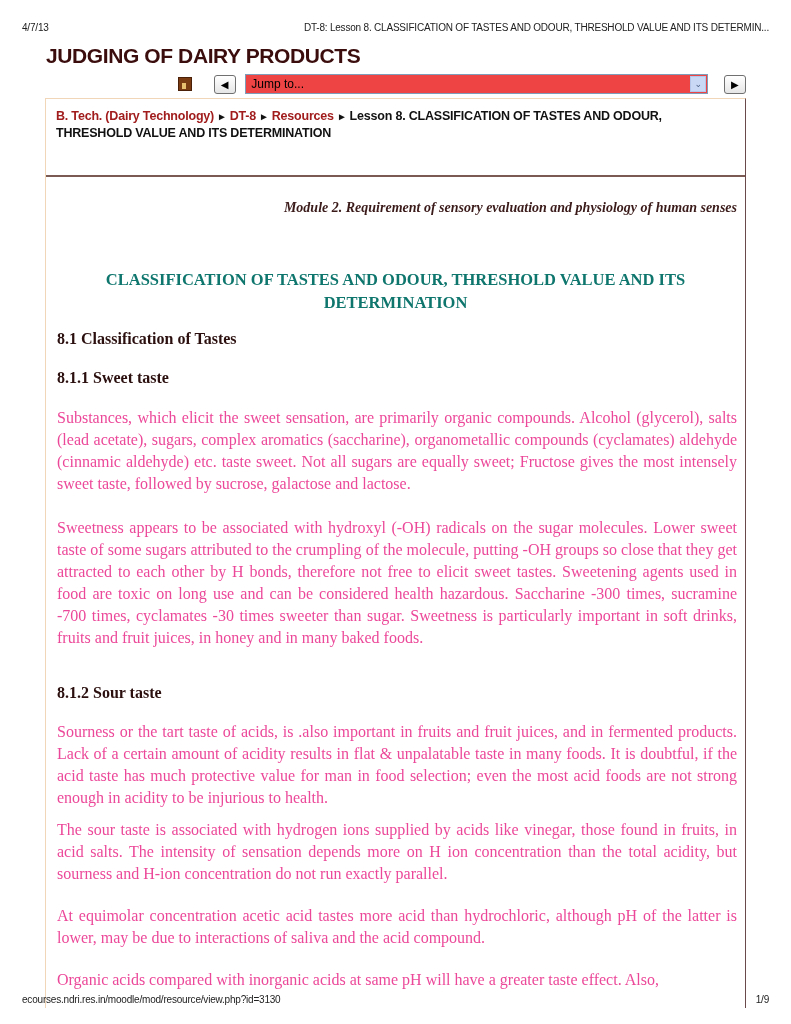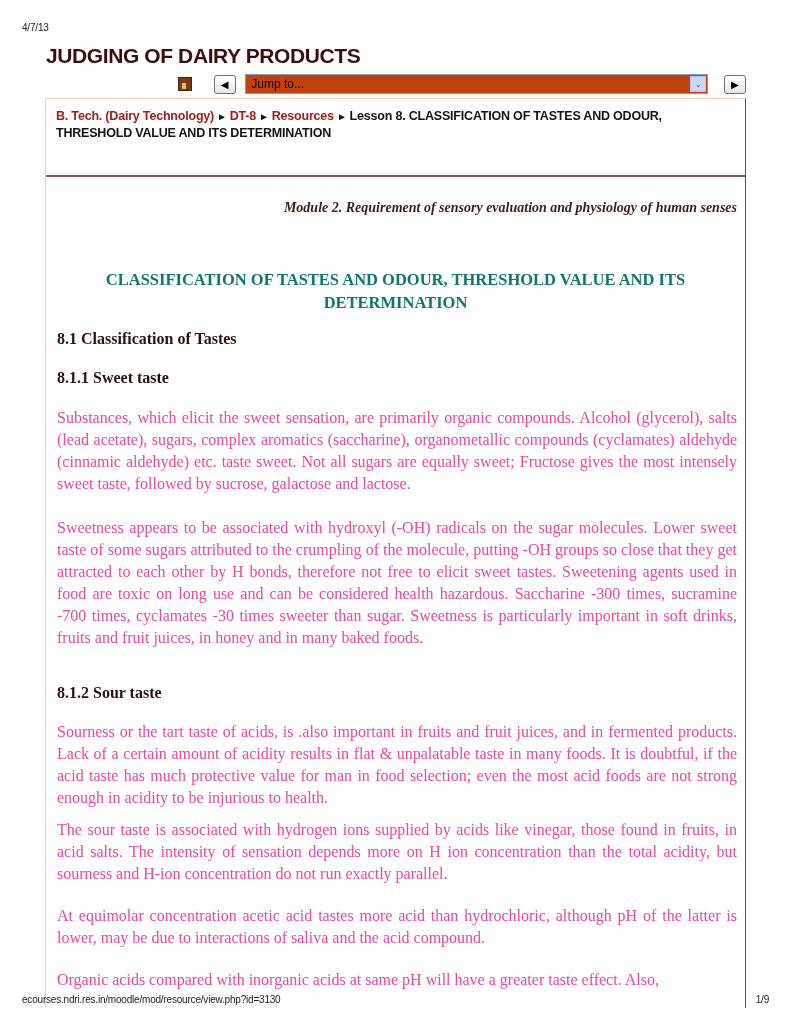--- a/index.html
+++ b/index.html
@@ -36,21 +36,21 @@
       content: ""; position: absolute; left: 3px; top: 5px; width: 4px; height: 6px; background: #e8c070;
     }
     .nav-btn {
       width: 22px; height: 19px; border: 1px solid #707070; border-radius: 3px;
       background: linear-gradient(#ffffff, #e6e6e6);
       display: flex; align-items: center; justify-content: center;
       font-size: 10px; color: #000; cursor: pointer;
     }
     .jump-select {
       margin-left: 8px; width: 463px; height: 20px; border: 1px solid #7f9db9;
-      background: #c2410c; display: flex; align-items: center; position: relative;
+      background: #ef4444; display: flex; align-items: center; position: relative;
       font-family: "Liberation Sans", sans-serif; font-size: 12px; color: #000;
       padding-left: 5px;
     }
     .jump-select .chev {
       position: absolute; right: 1px; top: 1px; width: 16px; height: 16px;
       background: #c9d8f5; border: 1px solid #b4c6ea; color: #4d6185;
       font-size: 9px; display: flex; align-items: center; justify-content: center;
     }
     .nav-btn.next { margin-left: 14px; }
 
@@ -88,20 +88,21 @@
     .para {
       position: absolute; left: 11px; right: 8px;
       font-size: 16px; line-height: 22px; color: #ec4899; text-align: justify;
     }
   </style>
 </head>
 <body>
 
 <div class="print-header">
   <span class="date">4/7/13</span>
+  <span>DT-8: Lesson 8. CLASSIFICATION OF TASTES AND ODOUR, THRESHOLD VALUE AND ITS DETERMIN...</span>
 </div>
 
 <div class="site-title">JUDGING OF DAIRY PRODUCTS</div>
 
 <div class="navbar">
   <span class="nav-icon-report"></span>
   <span class="nav-btn prev">
     <span>◀</span>
   </span>
   <div class="jump-select">

